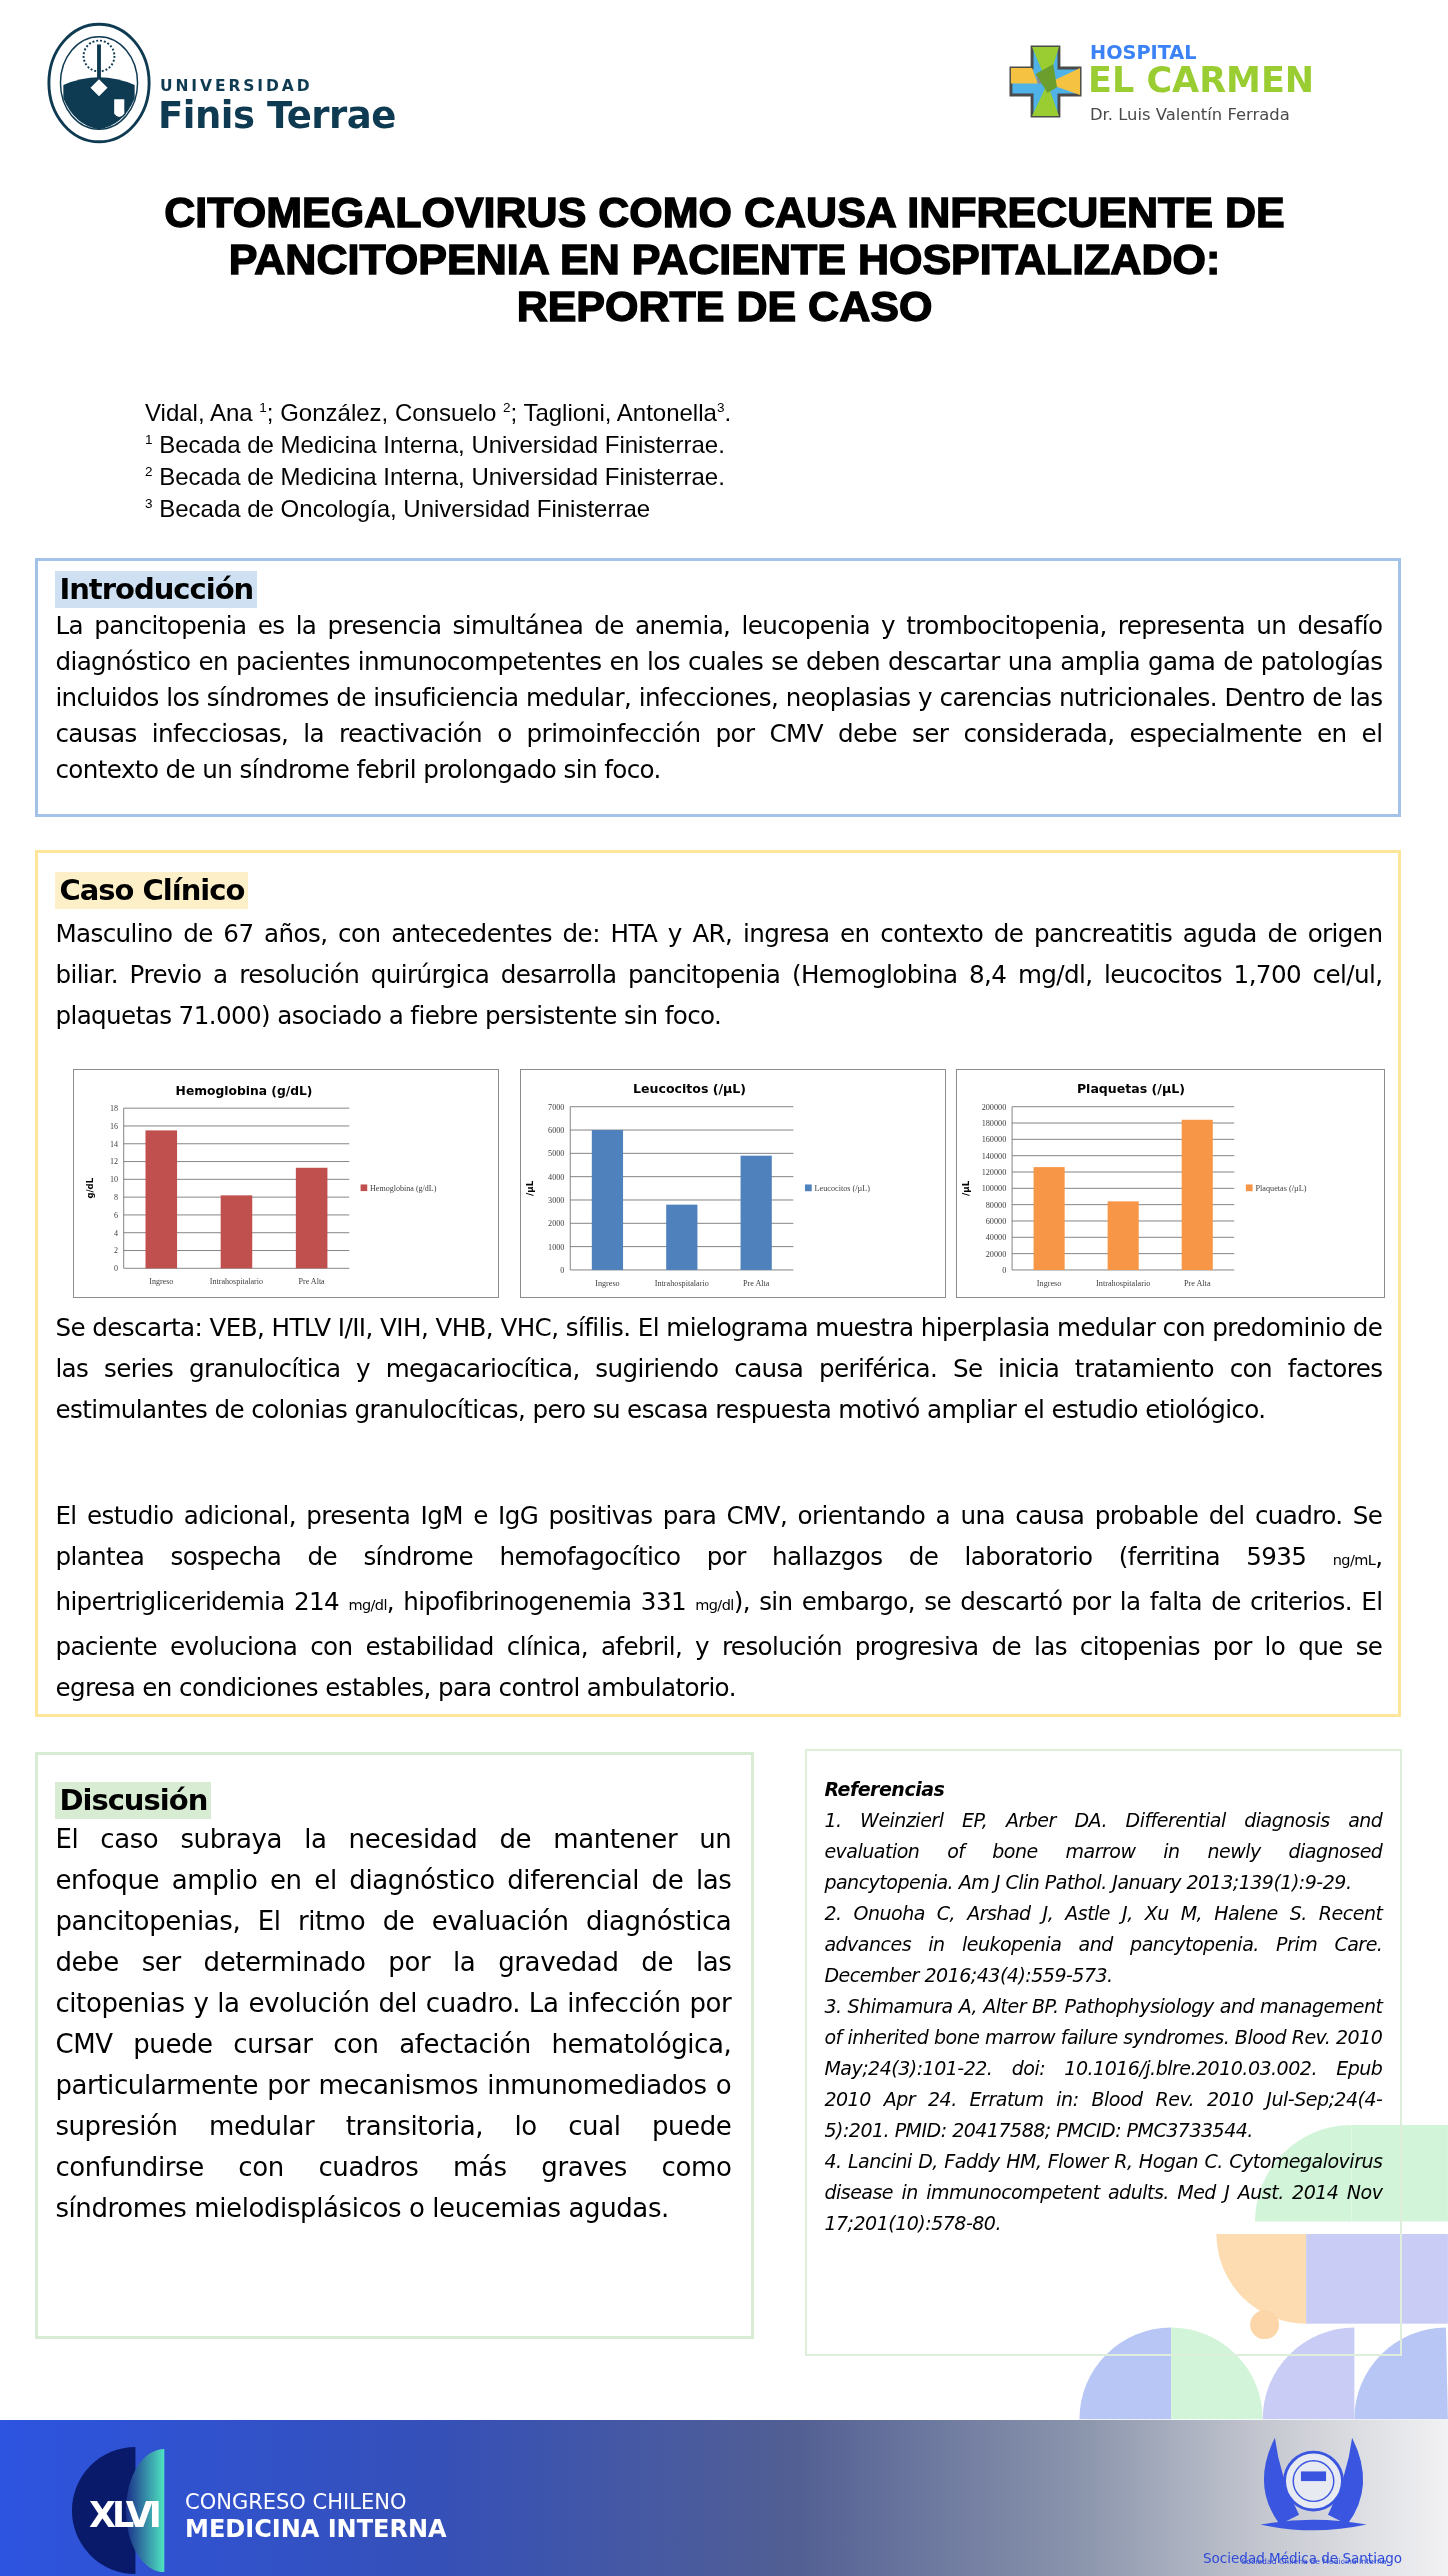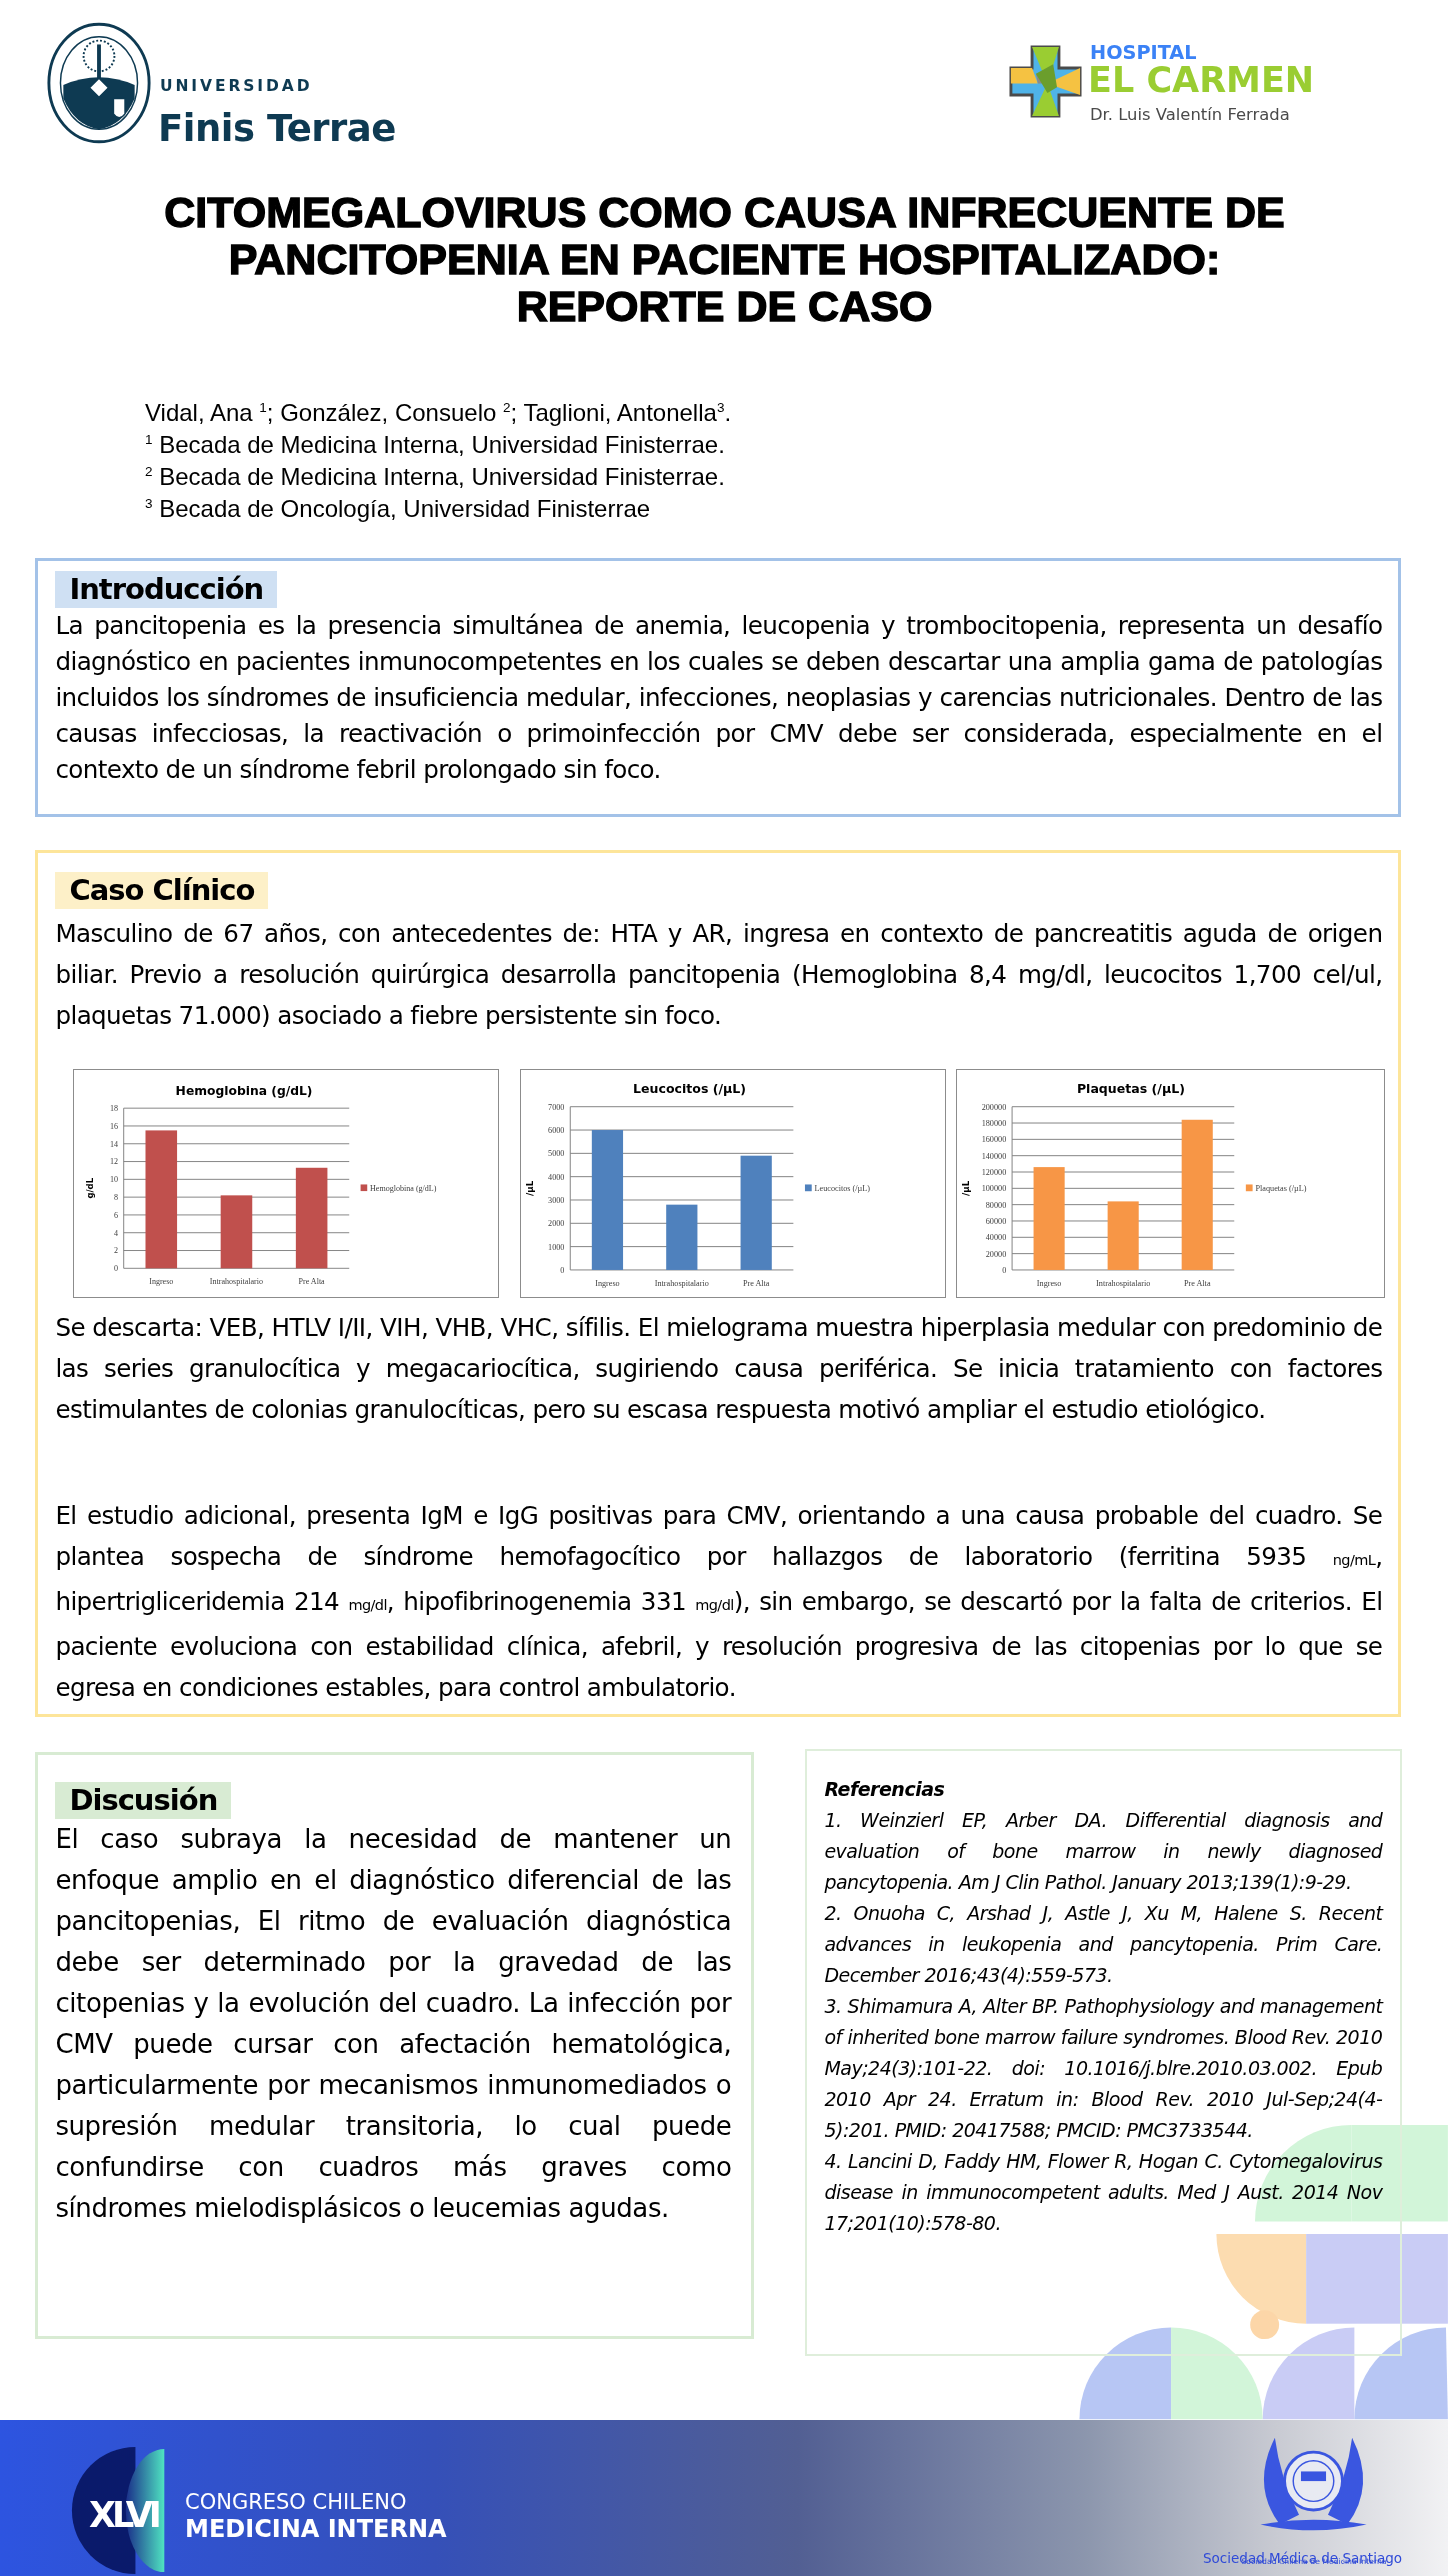--- a/index.html
+++ b/index.html
@@ -3,41 +3,41 @@
 <meta charset="utf-8">
 <style>
   * { box-sizing: border-box; margin: 0; padding: 0; }
   html, body { width: 1449px; height: 2576px; background: #ffffff; overflow: hidden; }
   body { position: relative; font-family: "Liberation Sans", sans-serif; color: #000; }
 
   
   .logo-left { position: absolute; left: 46px; top: 21px; width: 357px; height: 124px; }
   .seal { position: absolute; left: 0; top: 0; width: 106px; height: 124px; }
   .uni-small { position: absolute; left: 114px; top: 56px; font-family: "DejaVu Sans", sans-serif; font-weight: bold; font-size: 15.5px; letter-spacing: 2.9px; color: #0e3a52; }
-  .uni-big { position: absolute; left: 112px; top: 73px; font-family: "DejaVu Sans", sans-serif; font-weight: bold; font-size: 37px; color: #0e3a52; letter-spacing: -0.5px; margin-top: 13px; }
+  .uni-big { position: absolute; left: 112px; top: 73px; font-family: "DejaVu Sans", sans-serif; font-weight: bold; font-size: 37px; color: #0e3a52; letter-spacing: -0.5px; }
 
   .logo-right { position: absolute; left: 1009px; top: 37px; width: 348px; height: 87px; }
   .cross { position: absolute; left: 0; top: 7.7px; width: 73px; height: 73px; }
   .hosp-small { position: absolute; left: 81px; top: 3.9px; font-family: "DejaVu Sans", sans-serif; font-weight: bold; font-size: 19.3px; color: #3b82f6; }
   .hosp-big { position: absolute; left: 79px; top: 23px; font-family: "DejaVu Sans", sans-serif; font-weight: bold; font-size: 35px; color: #9acd32; letter-spacing: 0px; }
   .hosp-sub { position: absolute; left: 81px; top: 68px; font-family: "DejaVu Sans", sans-serif; font-size: 16.4px; color: #4a4a4a; }
 
   
   .title { position: absolute; left: 145px; top: 189px; width: 1159px; text-align: center; font-family: "Liberation Sans", sans-serif; font-weight: 900; font-size: 43px; line-height: 47px; color: #000; -webkit-text-stroke: 1.4px #000; }
   .authors { position: absolute; left: 145px; top: 394px; width: 1159px; font-size: 24px; line-height: 27px; color: #000; }
   .authors sup { font-size: 13.5px; }
 
   
   .box { position: absolute; background: #fff; }
   .box-intro { left: 35px; top: 558px; width: 1366px; height: 259px; border: 3.9px solid #a3c2e8; }
   .box-caso  { left: 35px; top: 850px; width: 1366px; height: 867px; border: 3.9px solid #fde59a; }
   .box-disc  { left: 35px; top: 1752px; width: 719px; height: 587px; border: 3.9px solid #d8ebd3; }
   .box-ref   { left: 805px; top: 1749px; width: 597px; height: 607px; border: 2.9px solid #dfeedb; background: transparent; }
 
-  .heading { display: inline-block; font-family: "DejaVu Sans", sans-serif; font-weight: bold; font-size: 29px; line-height: 37px; padding: 0 14px; letter-spacing: -1px; }
+  .heading { display: inline-block; font-family: "DejaVu Sans", sans-serif; font-weight: bold; font-size: 29px; line-height: 37px; padding: 0 4px; letter-spacing: -1px; }
   .h-intro { background: #cfe0f3; }
   .h-caso { background: #fdf0c8; }
   .h-disc { background: #d8ebd3; }
 
   .para { font-family: "DejaVu Sans", sans-serif; font-size: 24.6px; text-align: justify; letter-spacing: -0.6px; }
   .intro-inner { position: absolute; left: 17.4px; top: 9.7px; width: 1327px; }
   .intro-inner .para { line-height: 36px; }
 
   .caso-inner { position: absolute; left: 17.4px; top: 19.3px; width: 1327px; }
   .caso-inner .para { line-height: 41px; }

